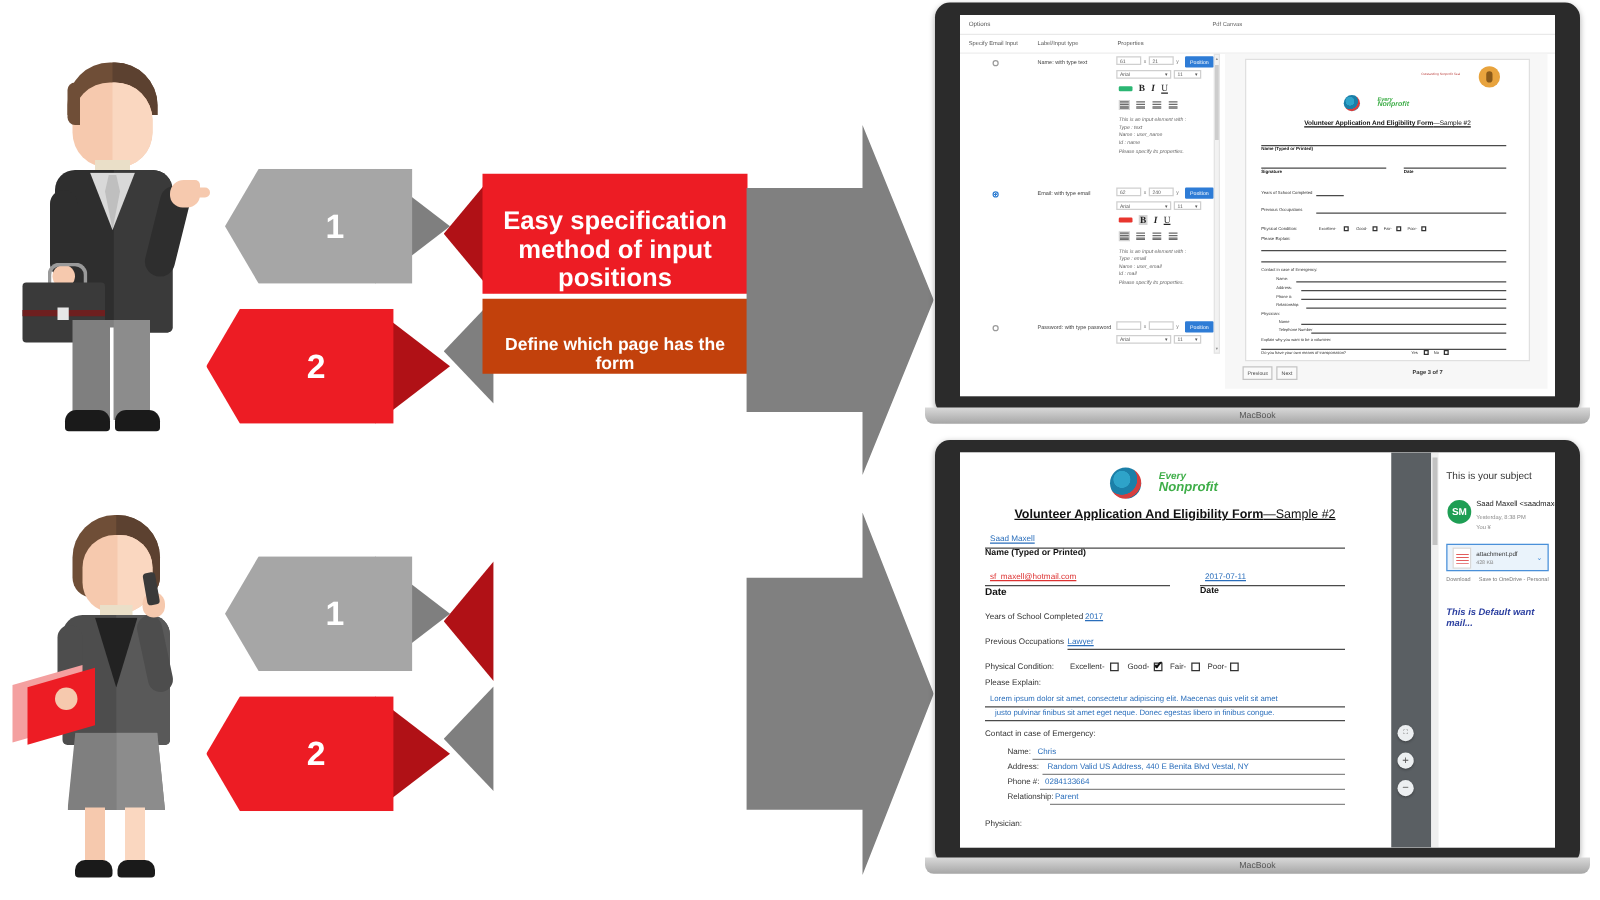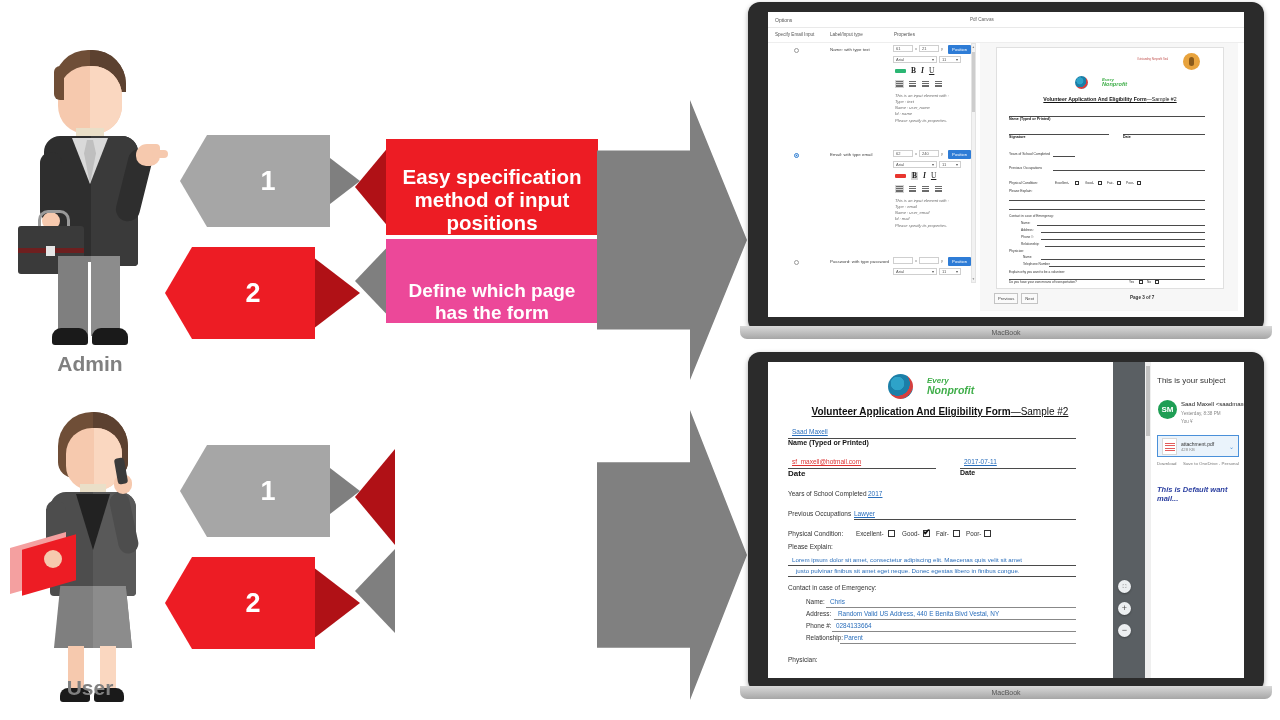--- a/index.html
+++ b/index.html
@@ -205,21 +205,20 @@
     <div class="sh" style="left:8px;top:186px;width:66px;height:48px;background:#3A3A3A;border-radius:3px;"></div>
     <div class="sh" style="left:8px;top:208px;width:66px;height:5px;background:#6E1F1F;"></div>
     <div class="sh" style="left:36px;top:206px;width:9px;height:10px;background:#E6E6E6;"></div>
 
     <div class="sh" style="left:48px;top:216px;width:62px;height:80px;background:#7F7F7F;"></div>
     <div class="sh" style="left:78px;top:222px;width:3px;height:74px;background:#ffffff;"></div>
     <div class="sh" style="left:81px;top:216px;width:29px;height:80px;background:#8C8C8C;"></div>
 
     <div class="sh" style="left:42px;top:288px;width:36px;height:17px;background:#1A1A1A;border-radius:9px 9px 3px 3px;"></div>
     <div class="sh" style="left:82px;top:288px;width:36px;height:17px;background:#1A1A1A;border-radius:9px 9px 3px 3px;"></div>
-    <div class="person-label" style="top:312px;">Admin</div>
   </div>
 
   <div class="person" style="left:10px;top:400px;width:160px;height:300px;">
     <div class="sh" style="left:48px;top:12px;width:70px;height:66px;background:#6F4E37;border-radius:34px 34px 16px 16px;"></div>
     <div class="sh" style="left:83px;top:12px;width:35px;height:66px;background:#5C4130;border-radius:0 34px 16px 0;"></div>
     <div class="sh" style="left:56px;top:28px;width:56px;height:62px;background:#F6C9AE;border-radius:26px 26px 24px 24px;"></div>
     <div class="sh" style="left:84px;top:28px;width:28px;height:62px;background:#FAD7C0;border-radius:0 26px 24px 0;"></div>
     <div class="sh" style="left:70px;top:84px;width:26px;height:16px;background:#EADFC8;"></div>
     <div class="sh" style="left:40px;top:92px;width:86px;height:104px;background:#4D4D4D;border-radius:16px 16px 4px 4px;"></div>
     <div class="sh" style="left:83px;top:92px;width:43px;height:104px;background:#595959;border-radius:0 16px 4px 0;"></div>
@@ -234,38 +233,37 @@
     <div class="sh" style="left:12px;top:142px;width:54px;height:46px;background:#ED1C24;transform:skewY(-16deg);"></div>
     <div class="sh" style="left:34px;top:150px;width:18px;height:18px;background:#F6C9AE;border-radius:9px;"></div>
 
     <div class="sh" style="left:44px;top:186px;width:78px;height:62px;background:#7F7F7F;clip-path:polygon(8% 0%,92% 0%,100% 100%,0% 100%);"></div>
     <div class="sh" style="left:83px;top:186px;width:39px;height:62px;background:#8C8C8C;clip-path:polygon(0% 0%,84% 0%,100% 100%,0% 100%);"></div>
 
     <div class="sh" style="left:58px;top:246px;width:16px;height:52px;background:#F6C9AE;"></div>
     <div class="sh" style="left:90px;top:246px;width:16px;height:52px;background:#FAD7C0;"></div>
     <div class="sh" style="left:50px;top:288px;width:30px;height:14px;background:#1A1A1A;border-radius:8px 8px 3px 3px;"></div>
     <div class="sh" style="left:84px;top:288px;width:30px;height:14px;background:#1A1A1A;border-radius:8px 8px 3px 3px;"></div>
-    <div class="person-label" style="top:276px;">User</div>
   </div>
 
   <div class="hexside" style="left:300px;top:135px;width:60px;height:92px;background:#7F7F7F;"></div>
   <div class="hexnum" style="left:180px;top:135px;width:150px;height:92px;background:#A6A6A6;">
     <span>1</span>
   </div>
   <div class="notch" style="left:355px;top:139px;width:40px;height:96px;background:#B01116;"></div>
   <div class="bandlabel" style="left:386px;top:139px;width:212px;height:96px;background:#ED1C24;font-size:20.5px;">
     <span>Easy specification method of input positions</span>
   </div>
 
   <div class="hexside" style="left:300px;top:247px;width:60px;height:92px;background:#B01116;"></div>
   <div class="hexnum" style="left:165px;top:247px;width:150px;height:92px;background:#ED1C24;">
     <span>2</span>
   </div>
   <div class="notch" style="left:355px;top:239px;width:40px;height:84px;background:#7F7F7F;"></div>
-  <div class="bandlabel" style="left:386px;top:239px;width:212px;height:84px;background:#ec4899;font-size:19px;">
+  <div class="bandlabel" style="left:386px;top:239px;width:212px;height:60px;background:#c2410c;font-size:14px;">
     <span>Define which page has the form</span>
   </div>
 
   <div class="bigarrow" style="left:597px;top:100px;width:150px;height:280px;"></div>
 
   <div class="hexside" style="left:300px;top:445px;width:60px;height:92px;background:#7F7F7F;"></div>
   <div class="hexnum" style="left:180px;top:445px;width:150px;height:92px;background:#A6A6A6;">
     <span>1</span>
   </div>
   <div class="notch" style="left:355px;top:449px;width:40px;height:96px;background:#B01116;"></div>

